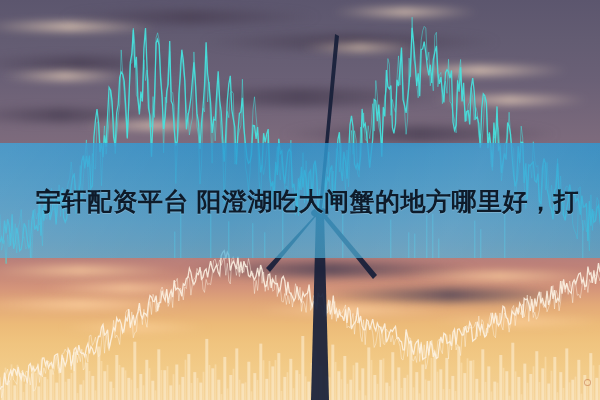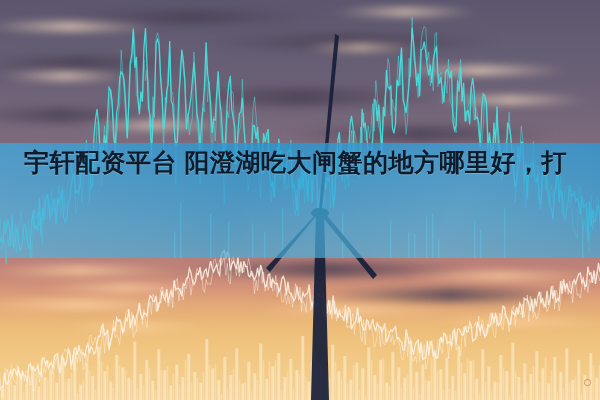--- a/index.html
+++ b/index.html
@@ -60,22 +60,22 @@
   }
   .band-sheen{
     position:absolute;left:0;right:0;top:143px;height:115px;
     background:linear-gradient(115deg,rgba(255,255,255,.10) 0%,rgba(255,255,255,0) 40%,rgba(255,255,255,.08) 75%,rgba(255,255,255,0) 100%);
   }
 
   
   .title-wrap{
     position:absolute;left:0;right:0;top:143px;height:115px;
     display:flex;flex-direction:column;
-    align-items:center;justify-content:space-between;
-    padding:0 16px;
+    align-items:center;justify-content:center;
+    padding:0 28px;
   }
   .title-line{
     color:#0e1b2a;
     font-size:25px;
     font-weight:bold;
     line-height:38px;
     letter-spacing:.5px;
     white-space:nowrap;
     text-shadow:0 1px 0 rgba(255,255,255,.18);
   }

